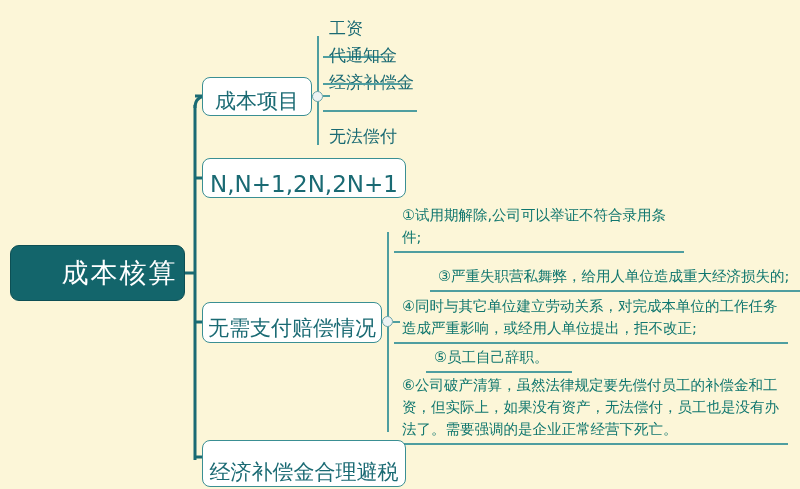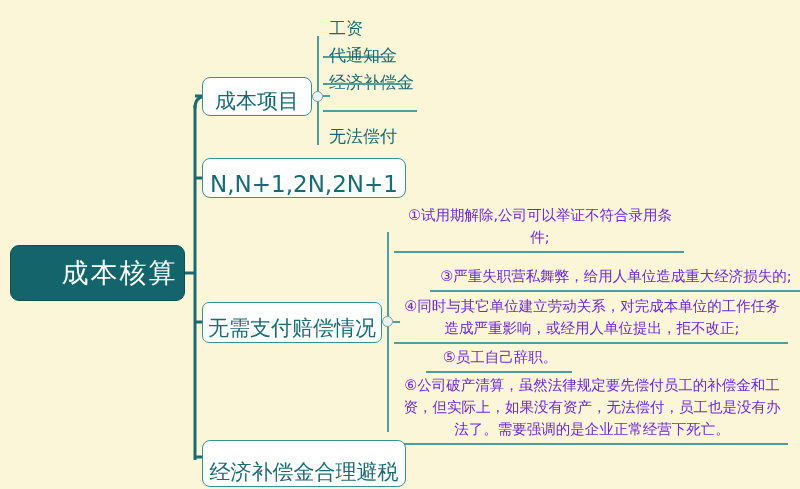--- a/index.html
+++ b/index.html
@@ -48,21 +48,21 @@
     border-radius: 8px;
     color: #1a6a73;
     display: flex;
     align-items: flex-end;
     justify-content: center;
     box-sizing: border-box;
     white-space: nowrap;
   }
   .bn1 { left: 202px; top: 77px;  width: 110px; height: 39px; font-size: 21px; }
   .bn2 { left: 202px; top: 158px; width: 204px; height: 40px; font-size: 23px; }
-  .bn3 { left: 202px; top: 302px; width: 180px; height: 41px; font-size: 21px; border-radius: 7px; }
+  .bn3 { left: 202px; top: 302px; width: 180px; height: 41px; font-size: 21px; }
   .bn4 { left: 202px; top: 440px; width: 204px; height: 47px; font-size: 21px; }
 
   
   #wires {
     position: absolute;
     left: 0; top: 0;
     width: 800px; height: 489px;
     pointer-events: none;
   }
 
@@ -86,27 +86,27 @@
     font-size: 17px;
     white-space: nowrap;
     border-bottom: 2px solid #4e9ea0;
     padding: 0 4px 15px 6px;
     line-height: 1.45;
     box-sizing: border-box;
   }
 
   .list-item {
     position: absolute;
-    color: #6d28d9;
+    color: #0f766e;
     font-size: 14.5px;
     border-bottom: 2px solid #4e9ea0;
     padding: 1px 6px 3px 8px;
     line-height: 1.52;
     box-sizing: border-box;
-    text-align: center;
+    text-align: left;
   }
 </style>
 </head>
 <body>
 
 <div id="canvas">
 
   <svg id="wires" viewBox="0 0 800 489" xmlns="http://www.w3.org/2000/svg">
 
     <path d="M185 273 L195 273" stroke="#1a6a73" stroke-width="3" fill="none"></path>

